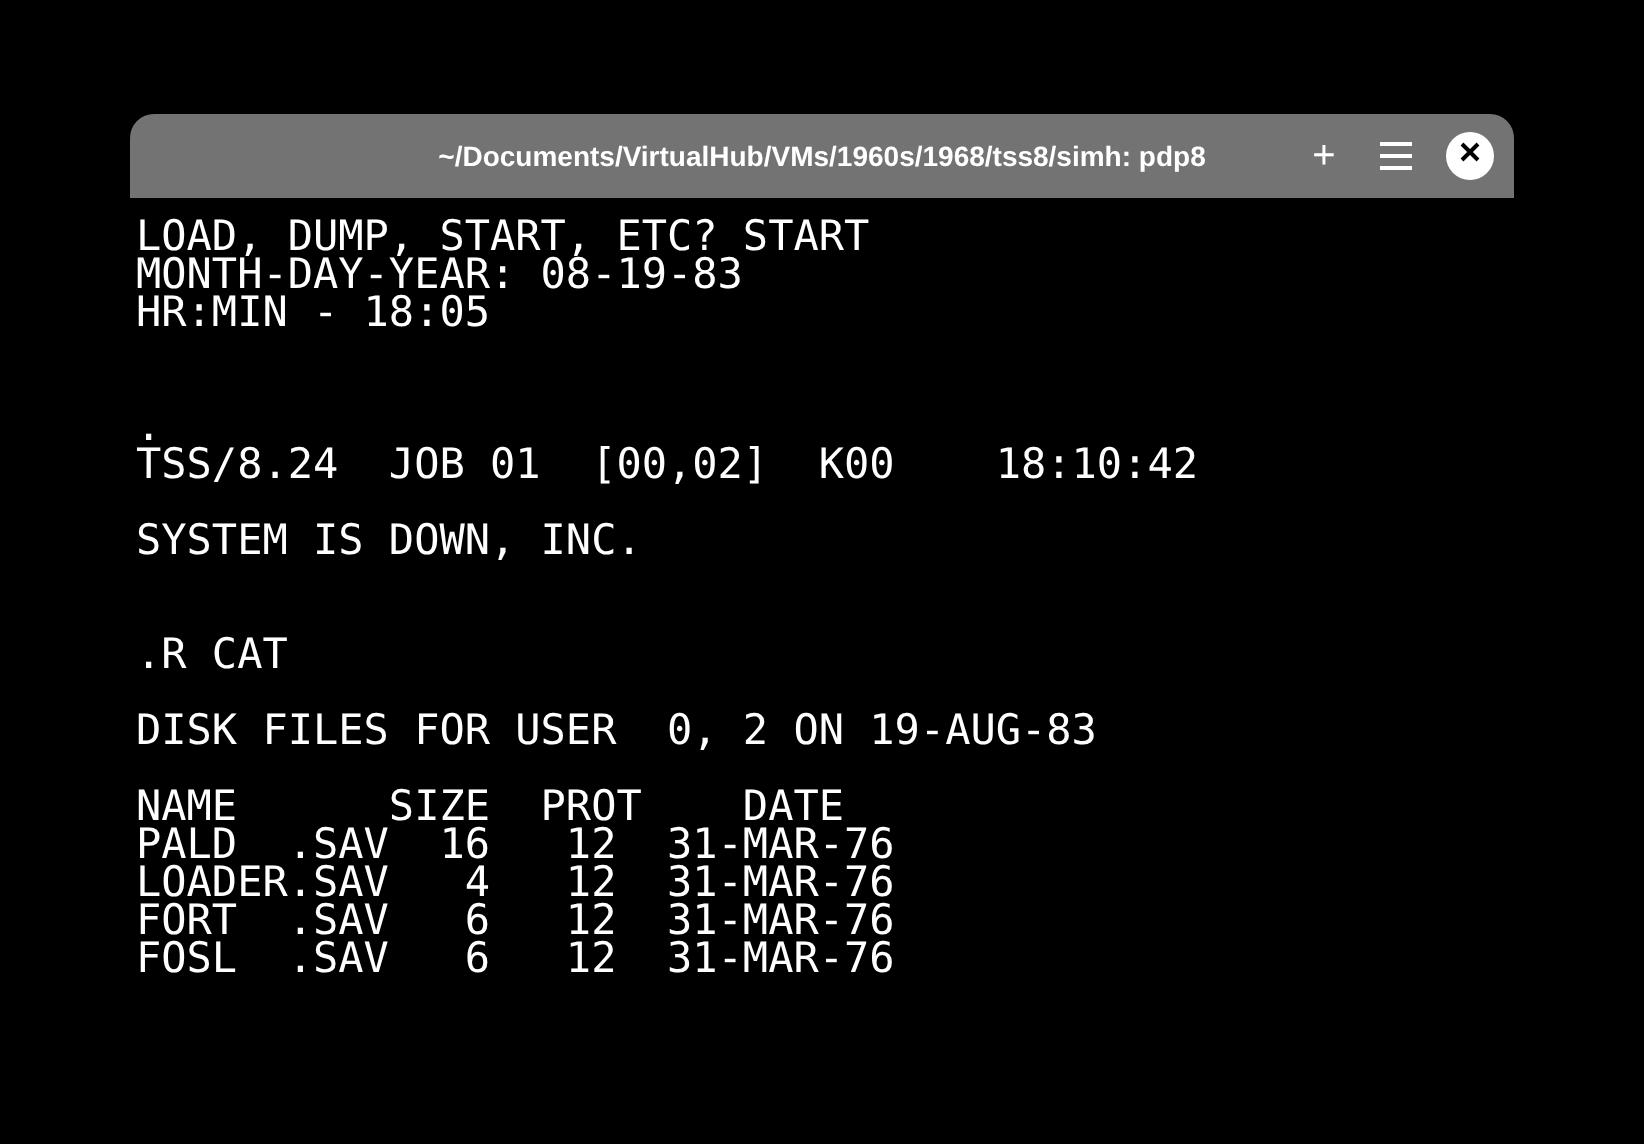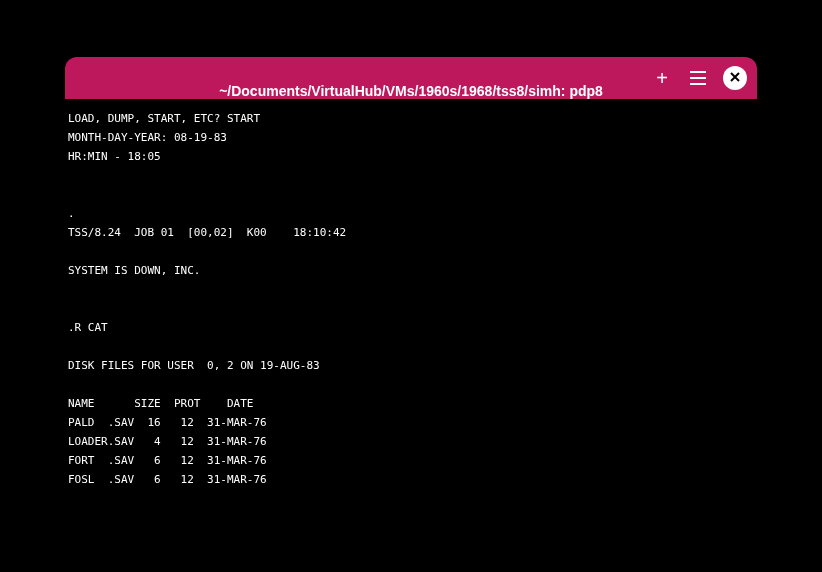--- a/index.html
+++ b/index.html
@@ -21,24 +21,24 @@
       width: 692px;
       height: 448px;
       background: #000;
       border-radius: 12px;
       overflow: hidden;
       box-shadow: 0 0 20px rgba(0,0,0,0.8);
     }
     .titlebar {
       height: 42px;
       display: flex;
-      align-items: flex-end;
+      align-items: center;
       justify-content: center;
       position: relative;
-      background: #be185d;
+      background: #737373;
     }
     .title {
       color: #fff;
       font-size: 14px;
       font-weight: 600;
     }
     .controls {
       position: absolute;
       right: 10px;
       top: 0;
@@ -82,21 +82,21 @@
       background: #fff;
       display: block;
     }
     .close-icon svg {
       width: 12px;
       height: 12px;
     }
     .terminal-content {
       padding: 10px 0 0 3px;
       font-family: 'DejaVu Sans Mono', 'Liberation Mono', 'Consolas', monospace;
-      font-size: 11px;
+      font-size: 21px;
       line-height: 19px;
       color: #fff;
       white-space: pre;
       letter-spacing: 0px;
       font-weight: 500;
     }
   </style>
 </head>
 <body>
 

